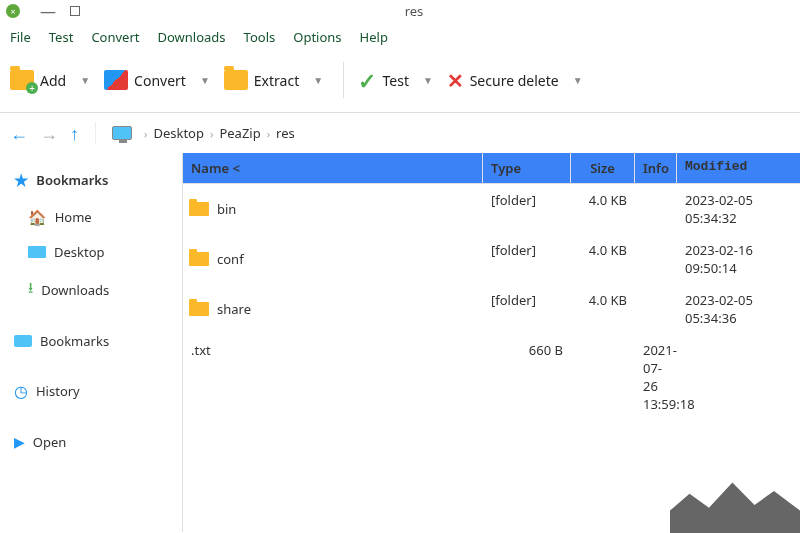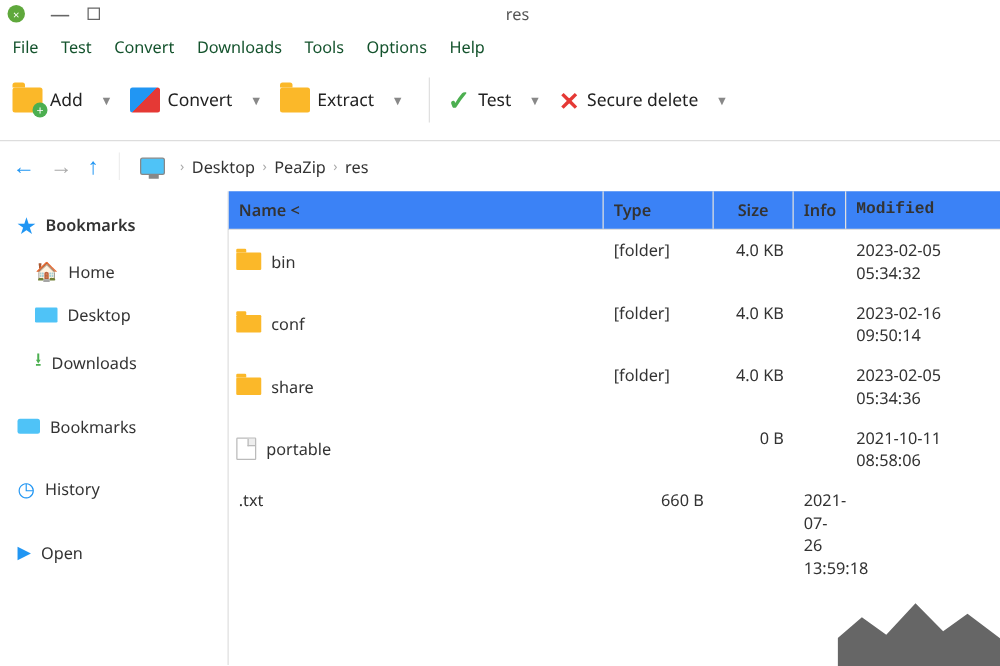--- a/index.html
+++ b/index.html
@@ -210,30 +210,20 @@
       <div class="namecell">
           <span class="folder-sm"></span>
           <span>share</span>
         </div>
       <div>[folder]</div>
       <div class="al-r">4.0 KB</div>
       <div></div>
       <div>2023-02-05 05:34:36</div>
     </div>
     <div class="row">
-      <div class="namecell">
-          <span class="file-sm"></span>
-          <span>portable</span>
-        </div>
-      <div></div>
-      <div class="al-r">0 B</div>
-      <div></div>
-      <div>2021-10-11 08:58:06</div>
-    </div>
-    <div class="row">
       <div>.txt</div>
       <div class="al-r">660 B</div>
       <div></div>
       <div>2021-07-26 13:59:18</div>
     </div>
   </div>
 </div>
 
 <div class="corner"></div>
 

